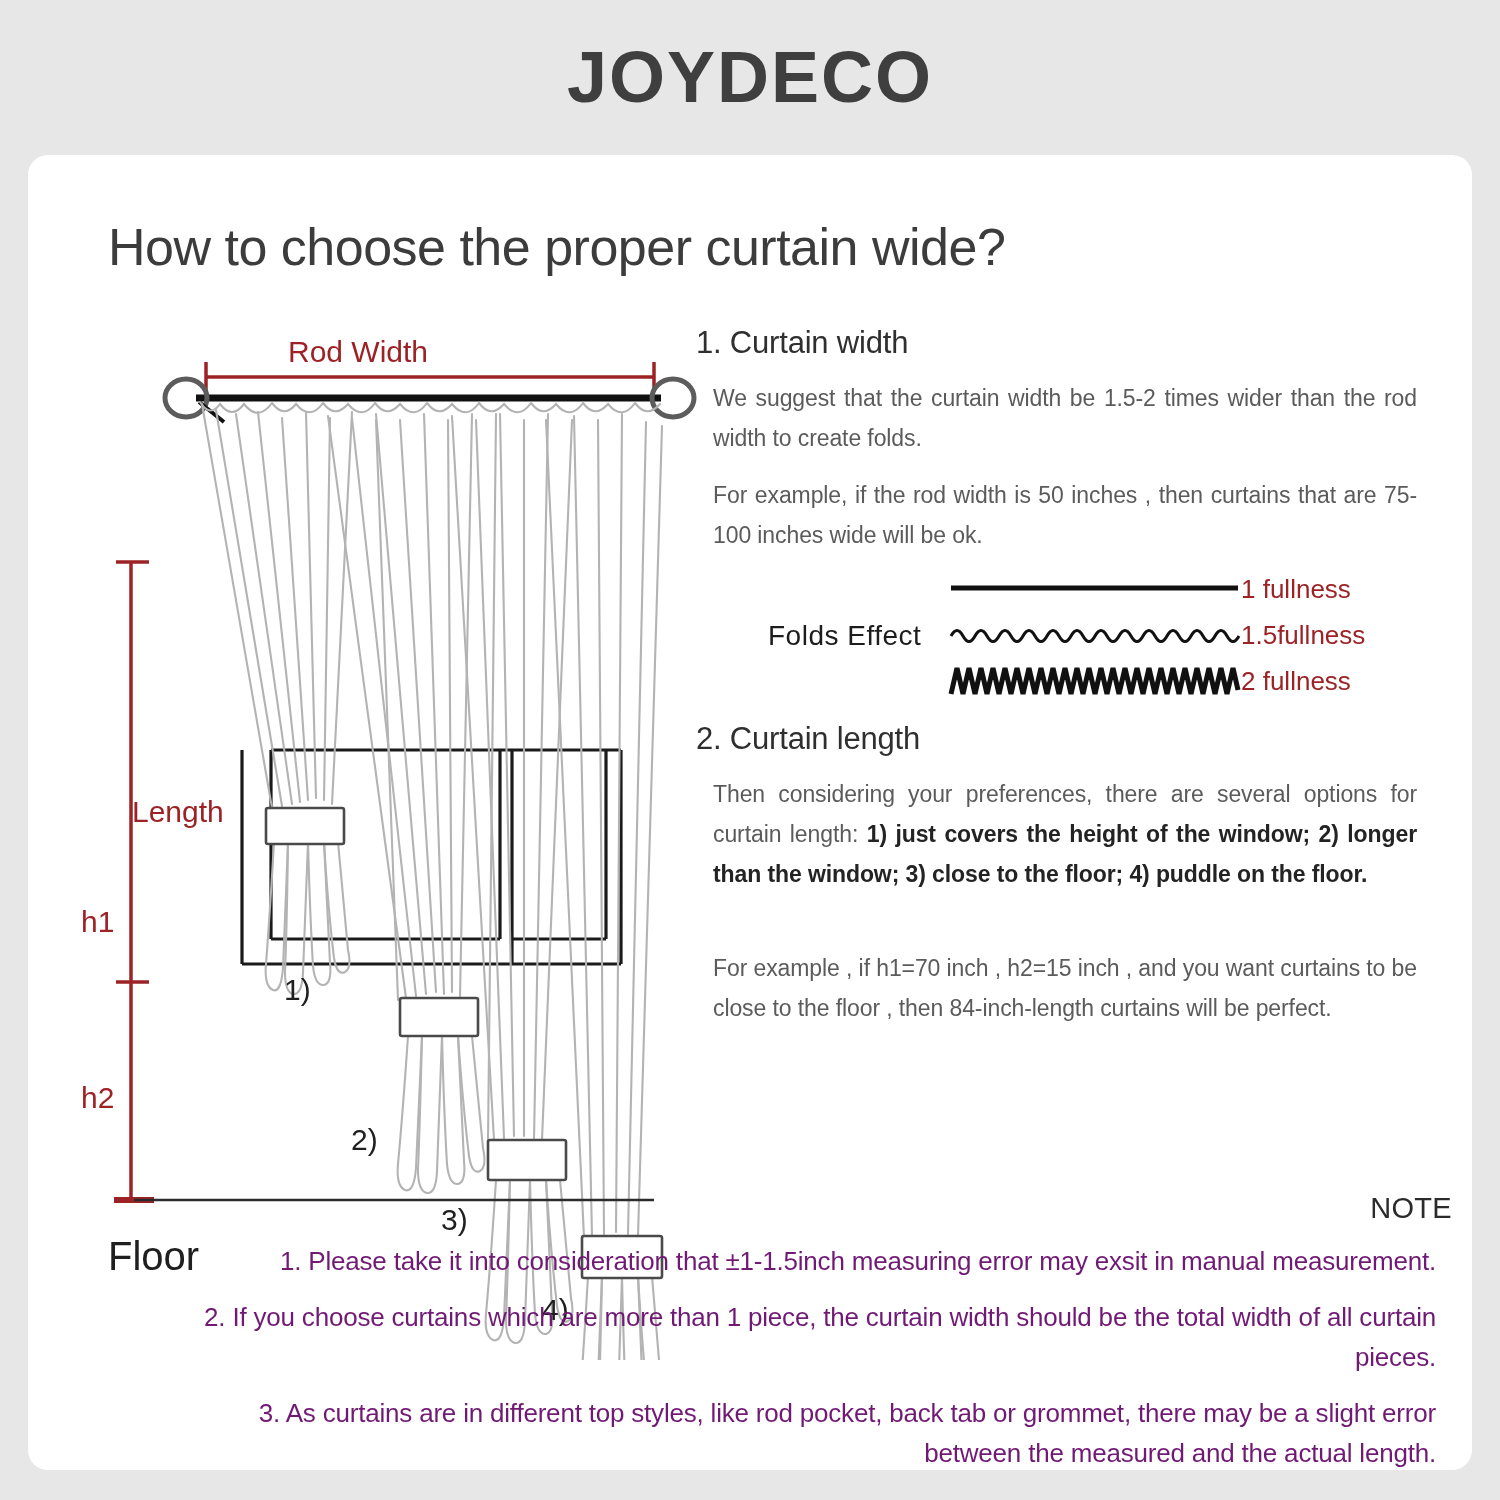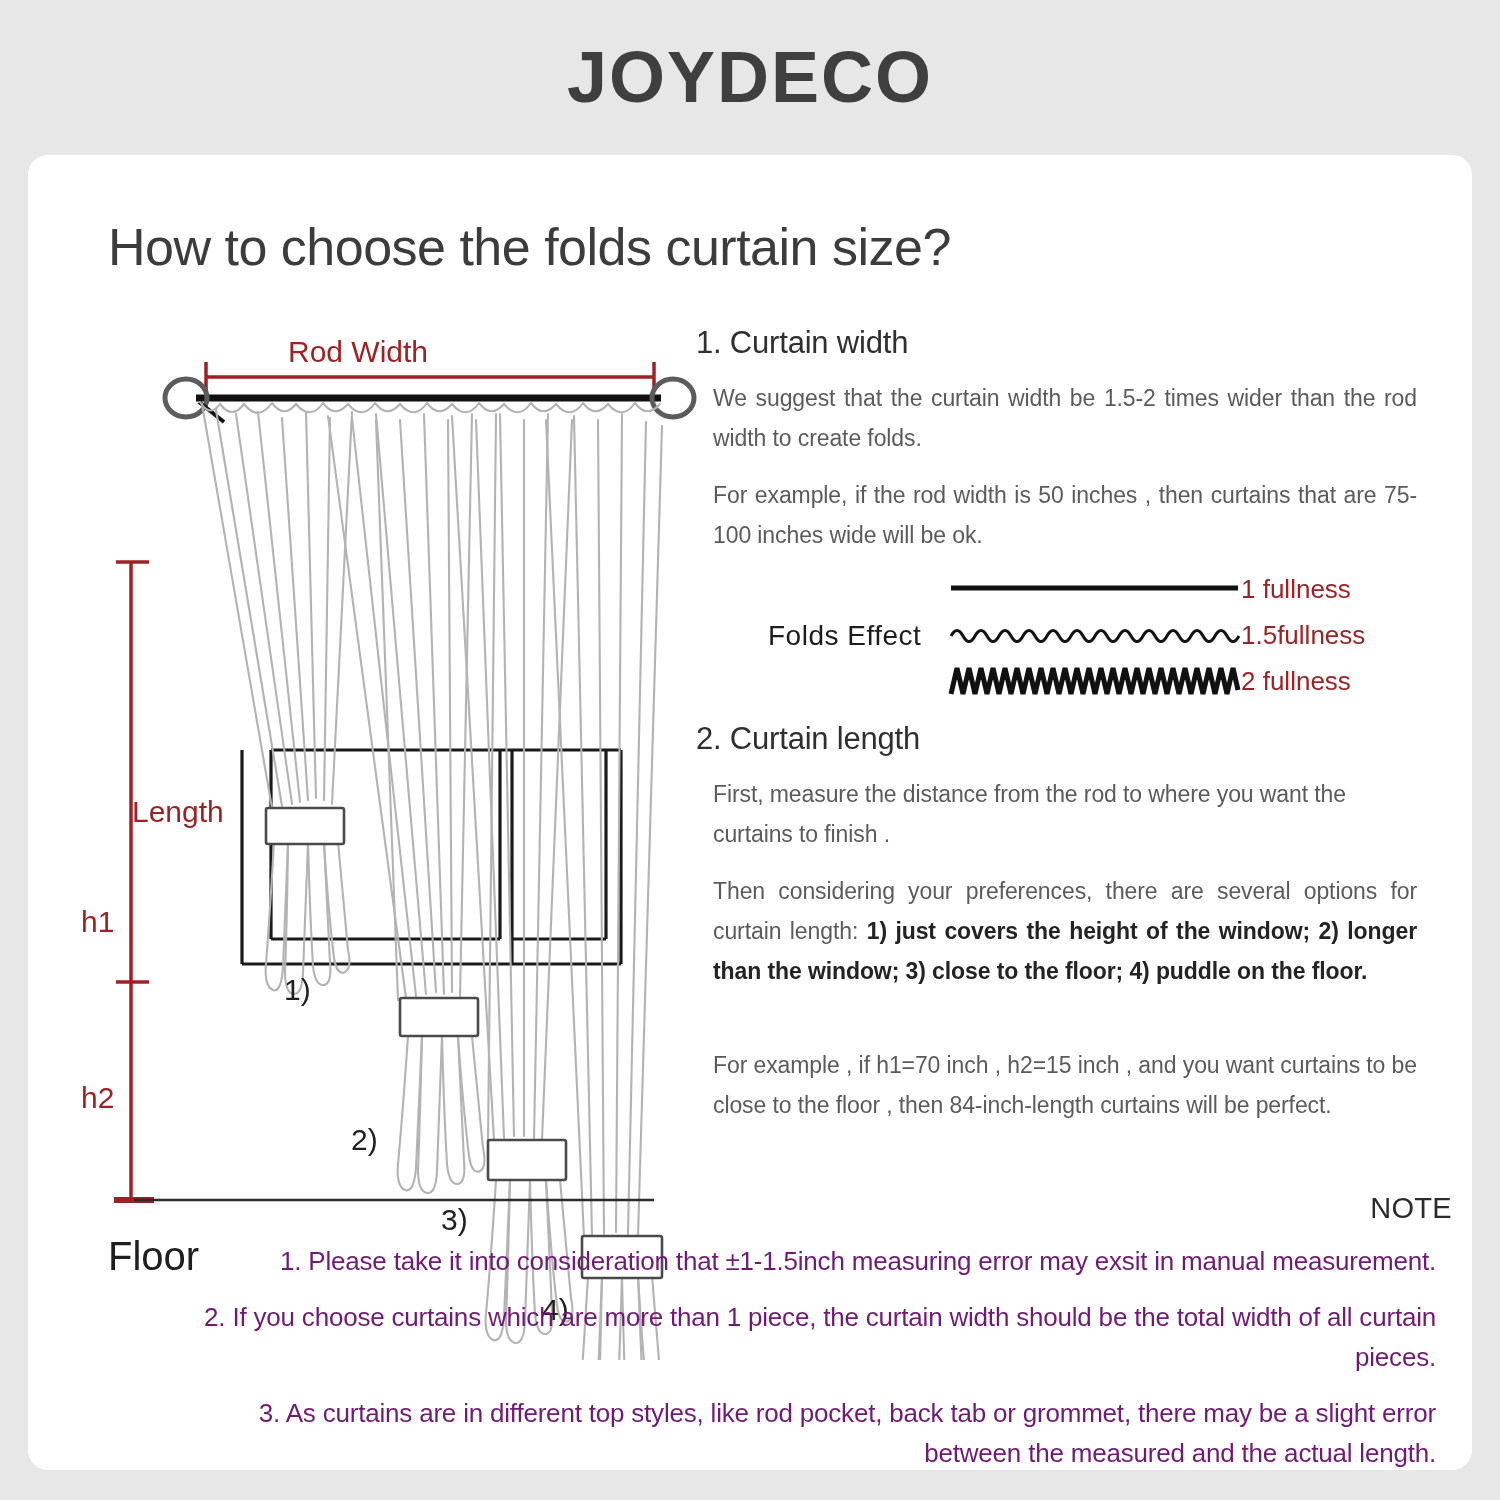--- a/index.html
+++ b/index.html
@@ -156,21 +156,21 @@
 </style>
 </head>
 <body>
 
 <div id="root">
 
   <div class="brand">JOYDECO</div>
 
   <div class="card">
 
-    <div class="page-title">How to choose the folds curtain size?</div>
+    <div class="page-title">How to choose the proper curtain wide?</div>
 
     <div class="diagram">
       <svg width="625" height="1030" viewBox="0 0 625 1030" xmlns="http://www.w3.org/2000/svg">
 
         <g stroke="#9c2225" stroke-width="3.5" fill="none">
           <line x1="130" y1="32" x2="130" y2="62"></line>
           <line x1="578" y1="32" x2="578" y2="62"></line>
           <line x1="130" y1="47" x2="578" y2="47"></line>
         </g>
 
@@ -295,21 +295,20 @@
           <path d="M5 122 L11 96 L17 122 L23 96 L29 122 L35 96 L41 122 L47 96 L53 122 L59 96 L65 122 L71 96 L77 122 L83 96 L89 122 L95 96 L101 122 L107 96 L113 122 L119 96 L125 122 L131 96 L137 122 L143 96 L149 122 L155 96 L161 122 L167 96 L173 122 L179 96 L185 122 L191 96 L197 122 L203 96 L209 122 L215 96 L221 122 L227 96 L233 122 L239 96 L245 122 L251 96 L257 122 L263 96 L269 122 L275 96 L281 122 L287 96 L292 118" fill="none" stroke="#111111" stroke-width="5"></path>
         </svg>
         <div class="fullness-lab fl1">1 fullness</div>
         <div class="fullness-lab fl2">1.5fullness</div>
         <div class="fullness-lab fl3">2 fullness</div>
       </div>
 
       <div class="sp14"></div>
 
       <h2 class="sec-head">2. Curtain length</h2>
-      <p class="body-txt nojust">First, measure the distance from the rod to where you want the curtains to finish .</p>
       <p class="body-txt"><span>Then considering your preferences, there are several options for curtain length: </span><b>1) just covers the height of the window; 2) longer than the window; 3) close to the floor; 4) puddle on the floor.</b></p>
       <div class="sp20"></div>
       <p class="body-txt">For example , if h1=70 inch , h2=15 inch , and you want curtains to be close to the floor , then 84-inch-length curtains will be perfect.</p>
     </div>
 
     <div class="notes">
       <div class="note-head">NOTE</div>
       <p class="note-line">1. Please take it into consideration that ±1-1.5inch measuring error may exsit in manual measurement.</p>
       <p class="note-line">2. If you choose curtains which are more than 1 piece, the curtain width should be the total width of all curtain pieces.</p>
       <p class="note-line">3. As curtains are in different top styles, like rod pocket, back tab or grommet, there may be a slight error between the measured and the actual length.</p>

